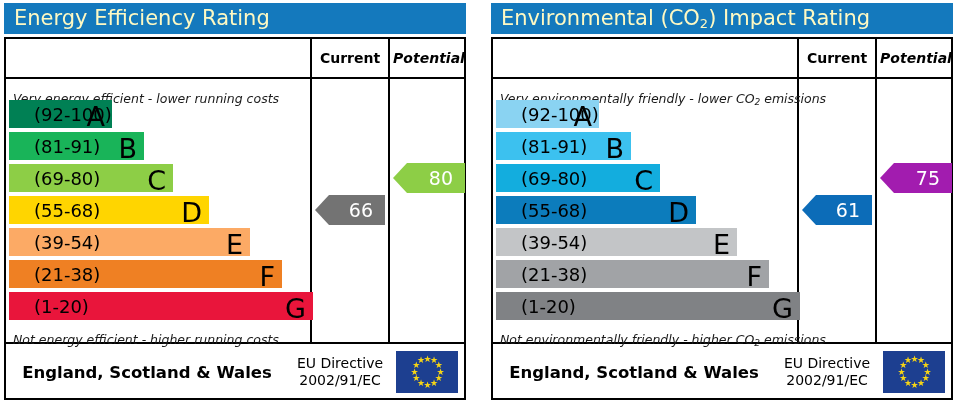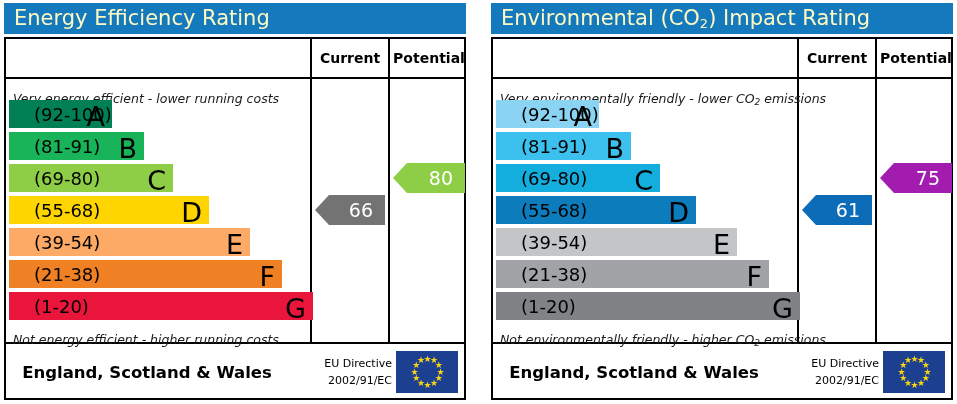--- a/index.html
+++ b/index.html
@@ -76,21 +76,21 @@
   .hdr {
     position: absolute;
     top: 0; height: 38px;
     line-height: 38px;
     text-align: center;
     font-size: 14px;
     font-weight: bold;
     color: #000000;
   }
   .hdr.current   { left: 306px; width: 76px; border-radius: 17px; }
-  .hdr.potential { left: 384px; width: 78px; }
+  .hdr.potential { left: 384px; width: 78px; font-style: italic; }
 
   
   .caption {
     position: absolute;
     left: 7px;
     width: 296px;
     font-size: 12.5px;
     font-style: italic;
     color: #1a1a1a;
     white-space: nowrap;
@@ -165,22 +165,22 @@
     width: 282px;
     text-align: center;
     font-size: 16.5px;
     font-weight: bold;
     color: #000000;
     white-space: nowrap;
   }
   .footer-directive {
     flex: 0 0 auto;
     width: 104px;
-    text-align: right;
-    font-size: 11px;
+    text-align: center;
+    font-size: 14px;
     color: #000000;
     line-height: 17px;
   }
   .eu-flag {
     position: relative;
     flex: 0 0 auto;
     width: 62px; height: 42px;
     background: #1d3f90;
     margin-left: 4px;
     overflow: hidden;

